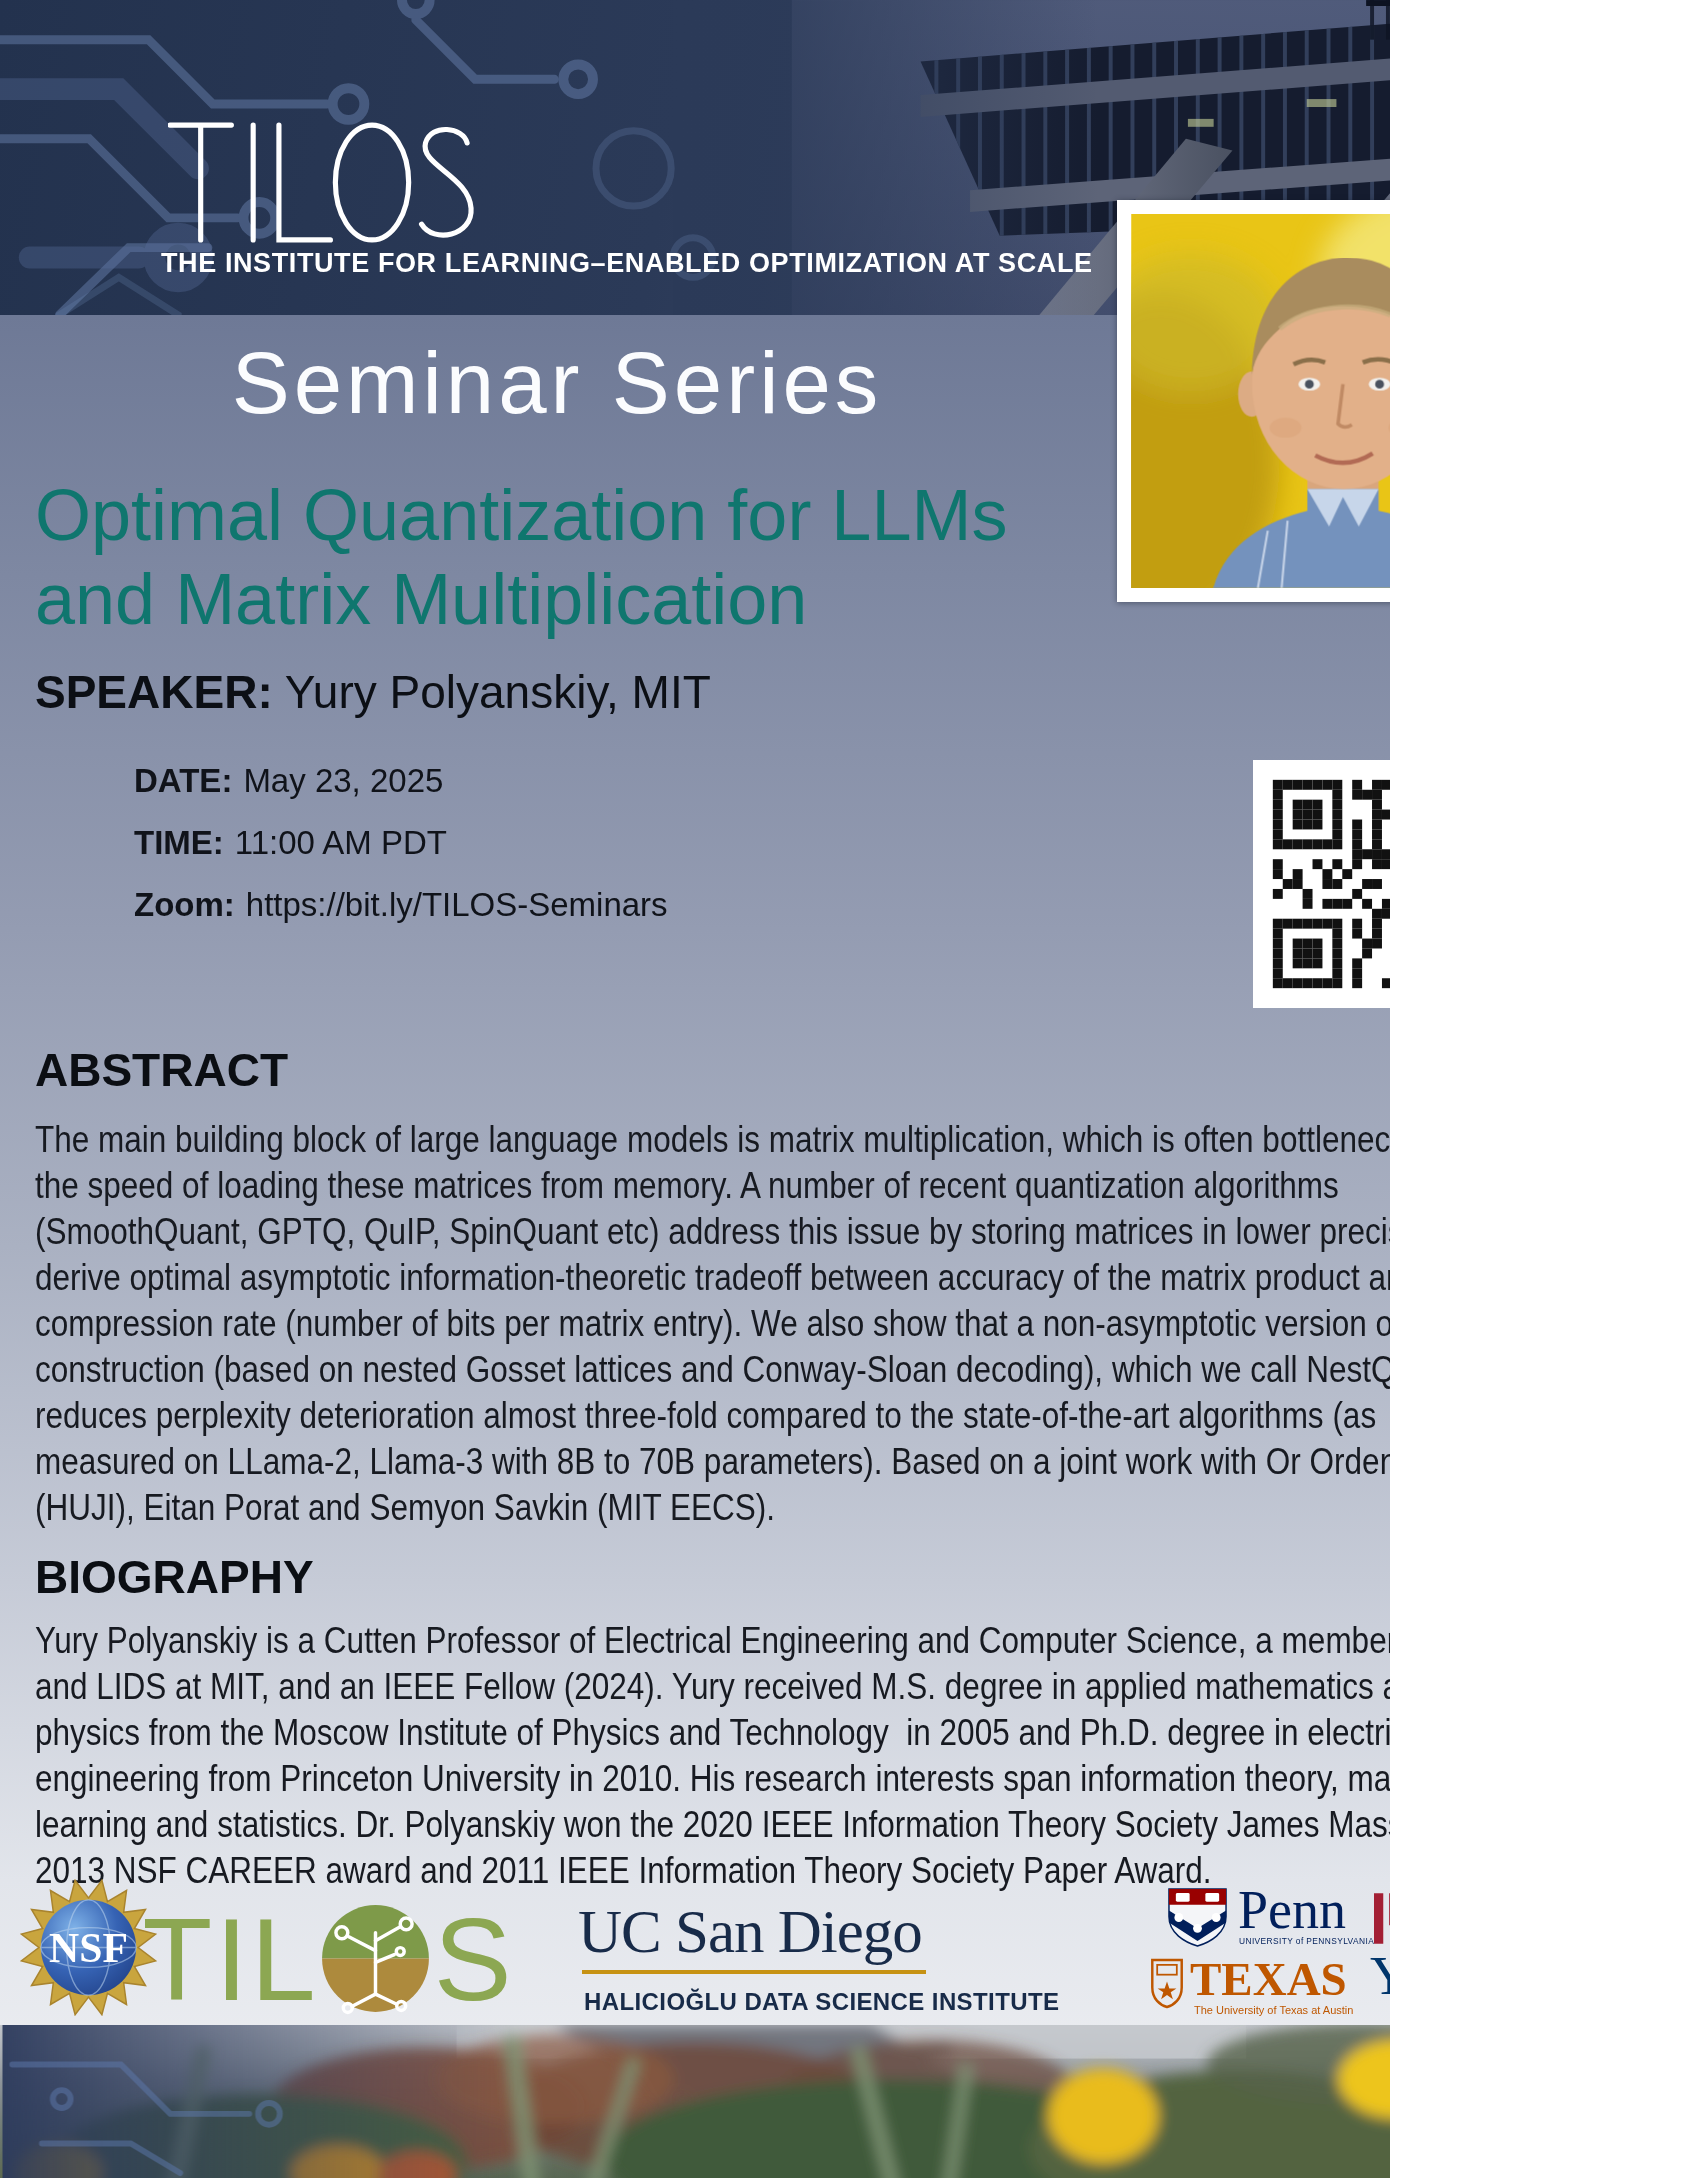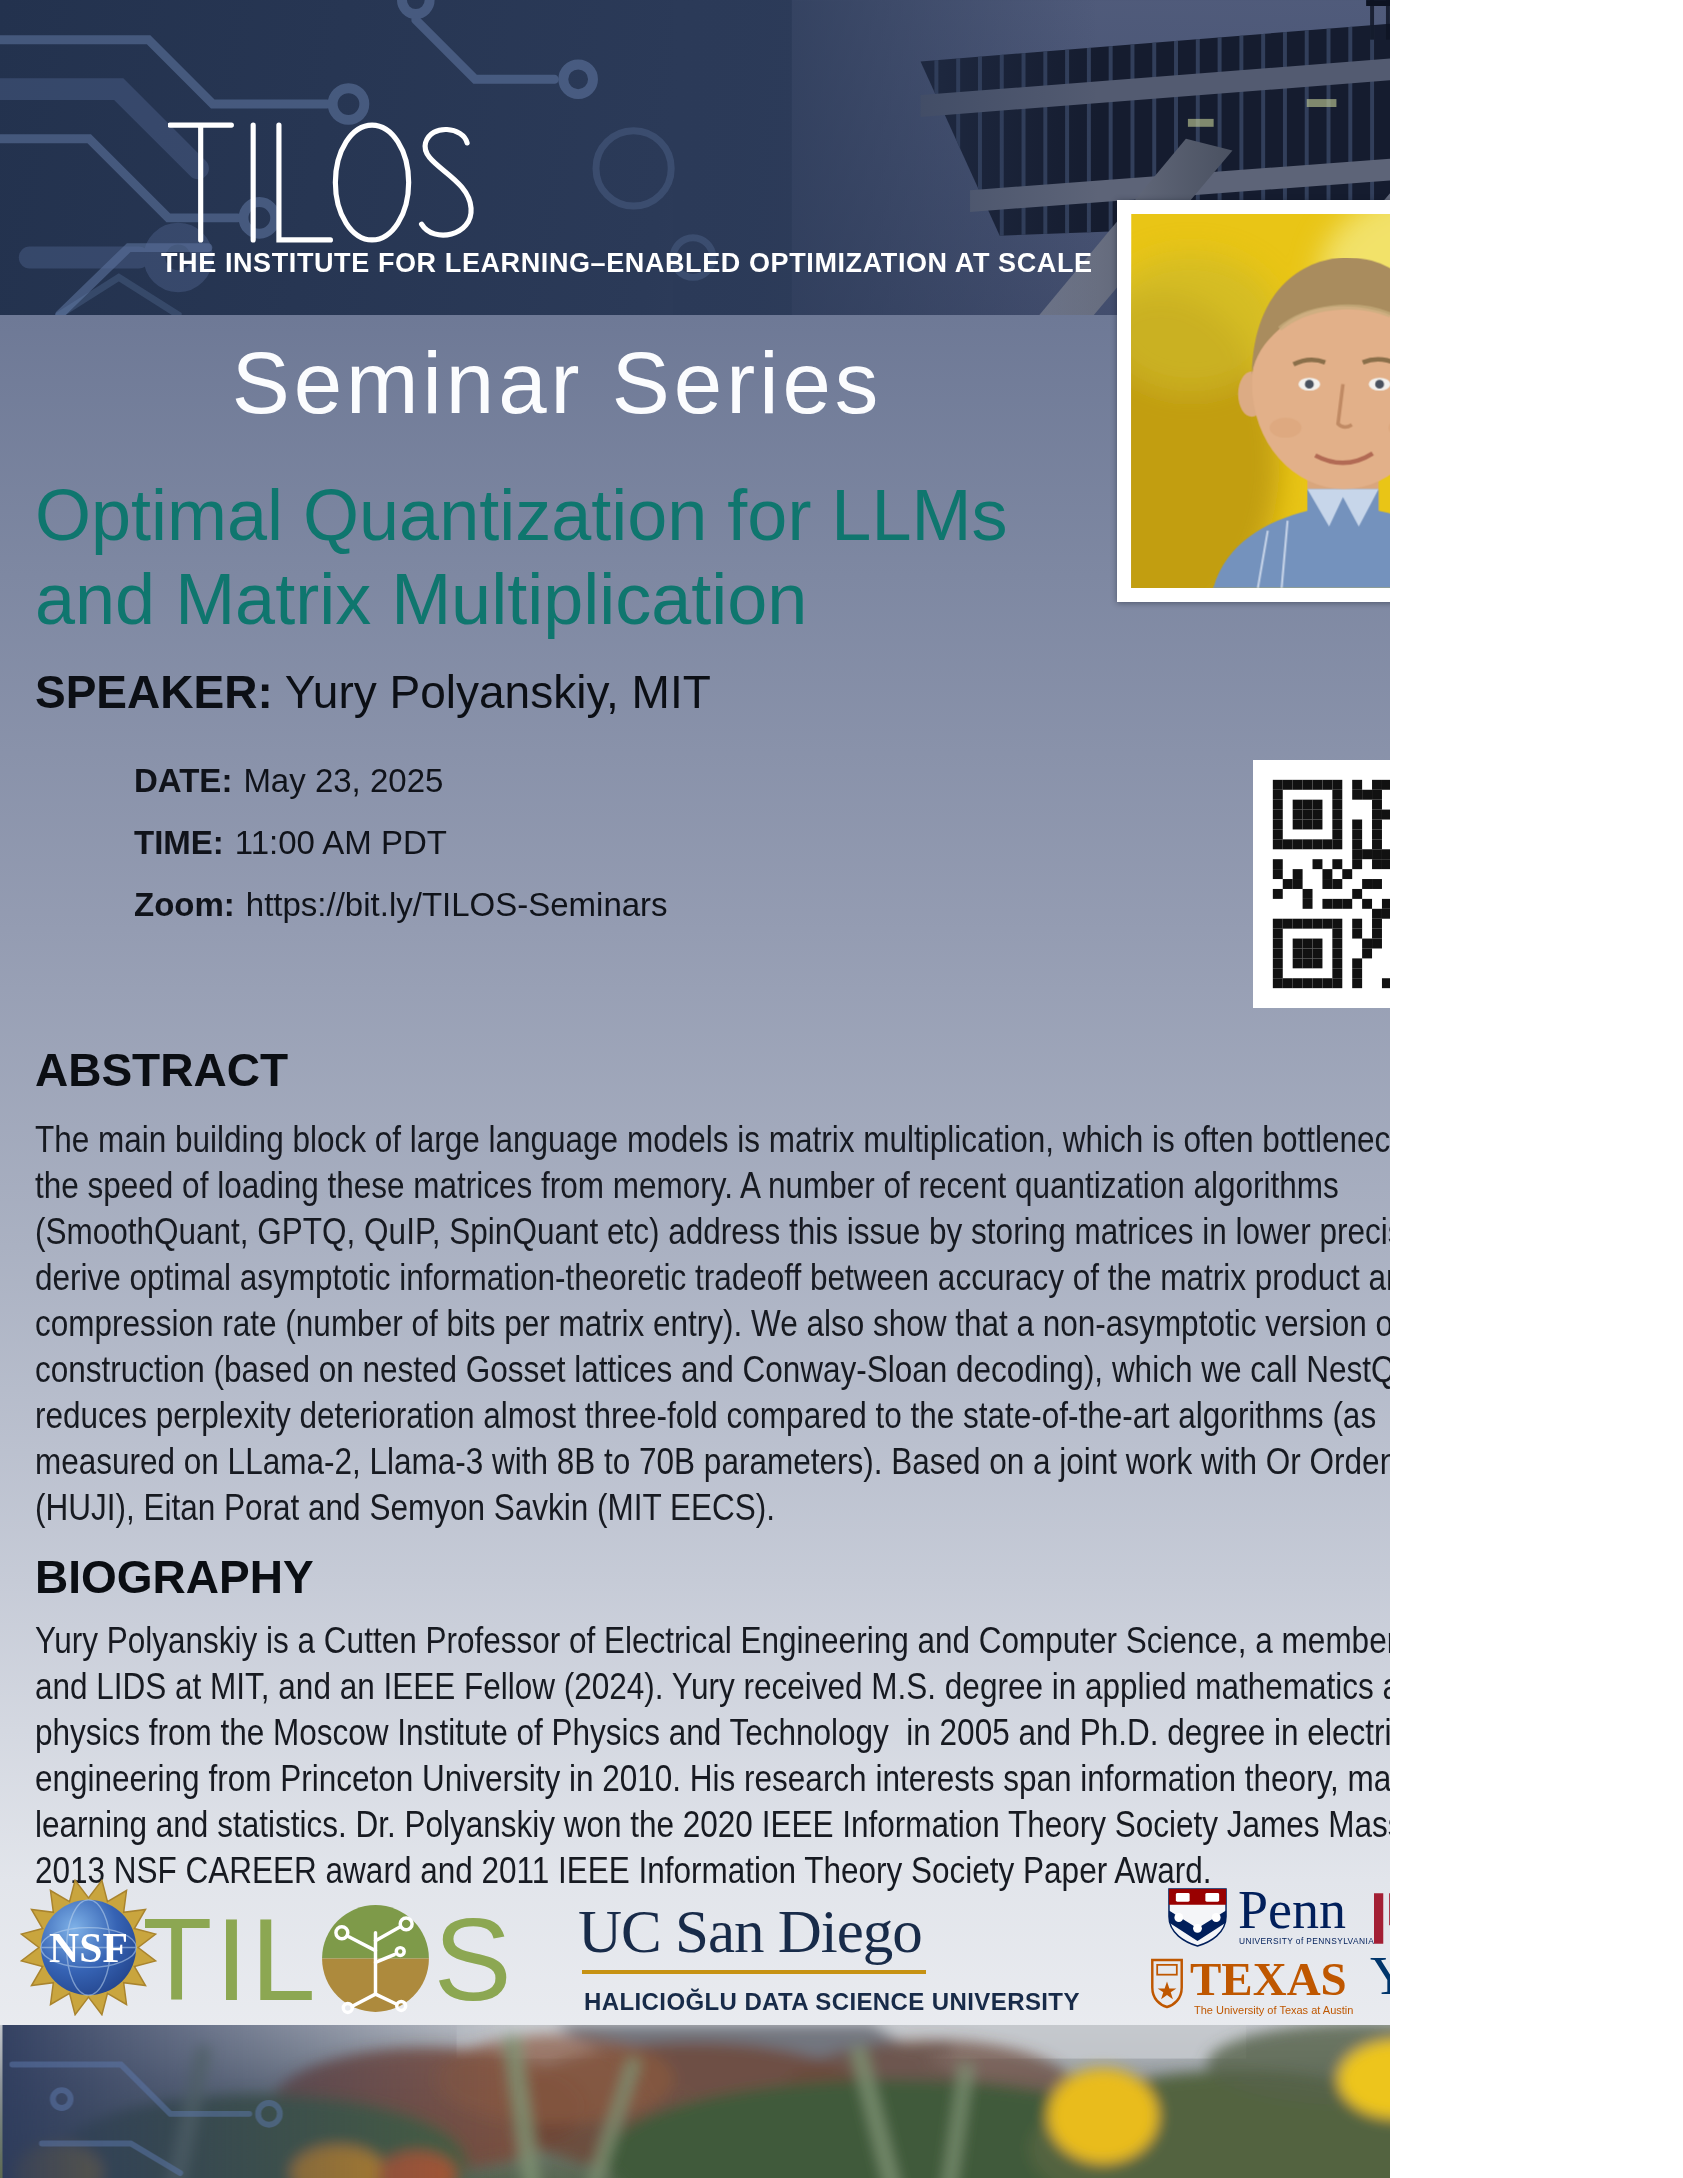--- a/index.html
+++ b/index.html
@@ -499,21 +499,21 @@
             <circle cx="205" cy="112" r="4.5"></circle>
           <path d="M233,98 L254,108"></path>
             <circle cx="259" cy="110" r="4.5"></circle>
         </g>
       </g>
       <text x="292" y="104" font-size="118" font-family="Liberation Sans,sans-serif" fill="#8CA752">S</text>
     </svg>
 
     <div class="flogo ucsd-name">UC San Diego</div>
     <div class="flogo ucsd-rule"></div>
-    <div class="flogo ucsd-inst">HALICIOĞLU DATA SCIENCE UNIVERSITY</div>
+    <div class="flogo ucsd-inst">HALICIOĞLU DATA SCIENCE INSTITUTE</div>
 
     <svg class="flogo" style="left:1166px;top:1887px;" width="63" height="61" viewBox="0 0 64 62">
       <path d="M3,2 H61 V30 C61,47 45,56 32,60 C19,56 3,47 3,30 Z" fill="#f4f5f8" stroke="#011F5B" stroke-width="1.5"></path>
       <path d="M3,2 H61 V18 H3 Z" fill="#990000"></path>
       <rect x="10" y="6" width="14" height="9" rx="1.5" fill="#ffffff"></rect>
       <rect x="40" y="6" width="14" height="9" rx="1.5" fill="#ffffff"></rect>
       <path d="M3,24 L32,42 L61,24 V36 L32,55 L3,36 Z" fill="#011F5B"></path>
       <circle cx="13" cy="31" r="4.5" fill="#ffffff"></circle>
       <circle cx="32" cy="42" r="4.5" fill="#ffffff"></circle>
       <circle cx="51" cy="31" r="4.5" fill="#ffffff"></circle>

